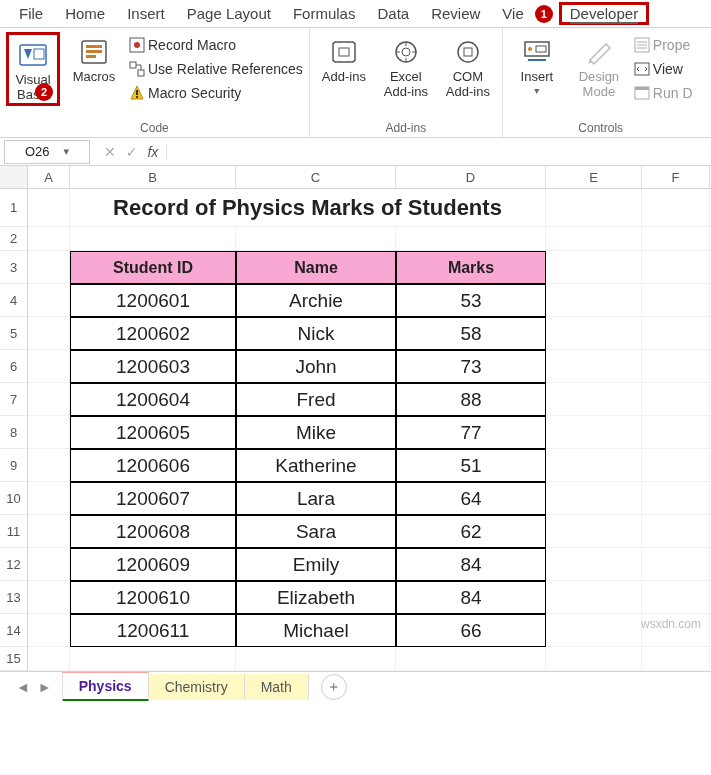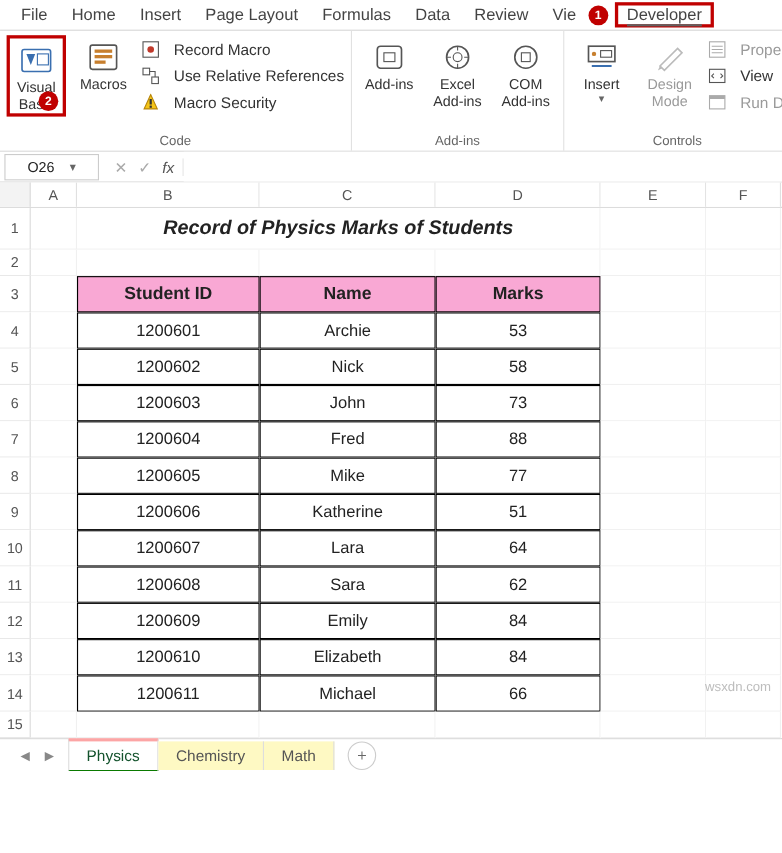--- a/index.html
+++ b/index.html
@@ -109,21 +109,21 @@
     display: flex;
     flex-direction: column;
     gap: 6px;
     padding-top: 4px;
     font-size: 14px;
     color: #333;
   }
   .small-list .row {
     display: flex;
     align-items: center;
-    gap: 12px;
+    gap: 2px;
     white-space: nowrap;
   }
   .row .small-icon {
     width: 18px; height: 18px;
     display: inline-flex; align-items:center; justify-content:center;
   }
   .greyed { color:#9a9a9a; }
 
   
   .formula-bar {
@@ -206,35 +206,34 @@
   .cA { width:42px; }
   .cB { width:166px; }
   .cC { width:160px; }
   .cD { width:150px; }
   .cE { width:96px; }
   .cF { width:68px; }
 
   .title-cell {
     font-family: "Segoe UI", Arial, sans-serif;
     font-weight: 700;
-    font-style: italic;
-    font-size: 18px;
+    font-size: 22px;
     justify-content:center;
   }
 
   
   .data-th {
     background:#f9a8d4;
     font-weight:700;
     font-size:16px;
     border:1px solid #000 !important;
   }
   .data-td {
     border:1px solid #000 !important;
-    font-size:15px;
+    font-size:19px;
   }
   .rowh-tall { height:33px; }
 
   
   .sheet-tabs {
     display:flex;
     align-items:center;
     height:30px;
     border-top:1px solid #d4d4d4;
     font-size:14px;
@@ -243,24 +242,24 @@
   }
   .nav-arrows { display:flex; gap:8px; padding:0 10px; color:#888; }
   .sheet-tab {
     padding:5px 16px;
     border-right:1px solid #ddd;
     color:#555;
     background:#fef9c3;
   }
   .sheet-tab.active {
     background:#fff;
-    color:#14532d;
-    font-weight:400;
+    color:#4c1d95;
+    font-weight:700;
     border-bottom:3px solid #0a7a00;
-    border-top:4px solid #fca5a5;
+    border-top:1px solid #fca5a5;
     border-left:1px solid #ddd;
   }
   .add-sheet {
     width:26px; height:26px;
     display:inline-flex; align-items:center; justify-content:center;
     border:1px solid #ccc; border-radius:50%;
     margin-left:12px;
     color:#666; font-size:14px;
   }
   .watermark {

